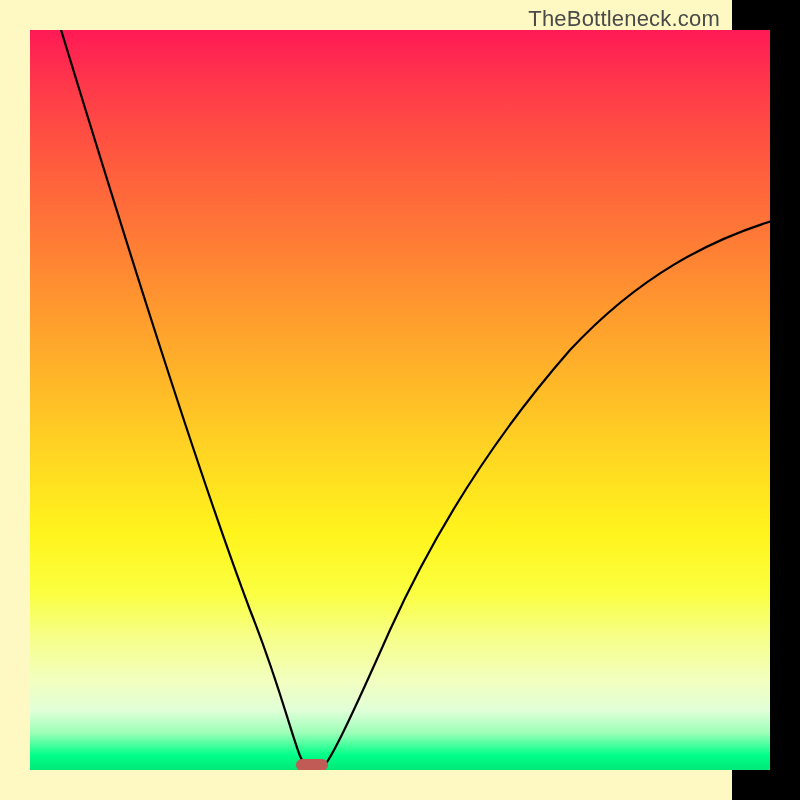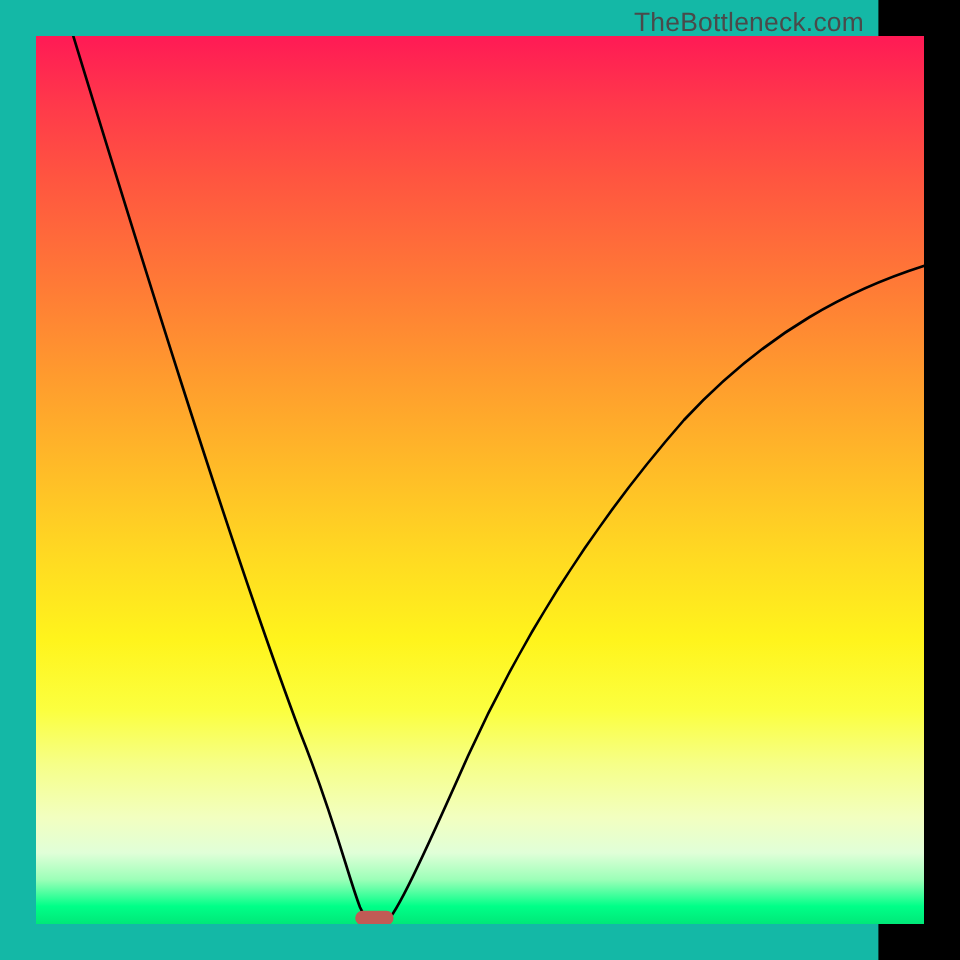--- a/index.html
+++ b/index.html
@@ -1,20 +1,20 @@
 <!DOCTYPE html>
 <html><head>
 <meta charset="utf-8">
 <style>
   * { margin: 0; padding: 0; box-sizing: border-box; }
   body { width: 800px; height: 800px; overflow: hidden; background: #000; font-family: Arial, sans-serif; }
   .frame {
     width: 732px;
     height: 800px;
-    background: #14b8a6;
+    background: #fef9c3;
     position: relative;
   }
   .plot-area {
     position: absolute;
     left: 30px;
     top: 30px;
     width: 740px;
     height: 740px;
     background: linear-gradient(to bottom,
       #ff1a55 0%,

